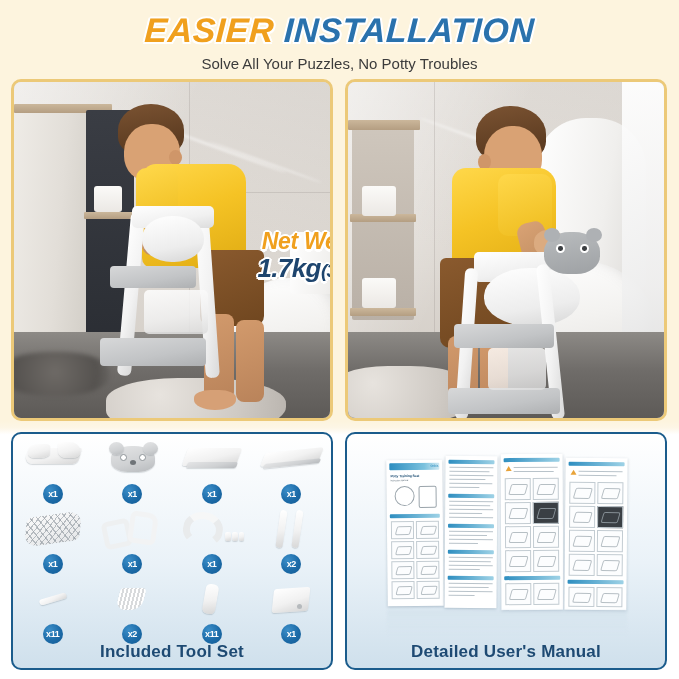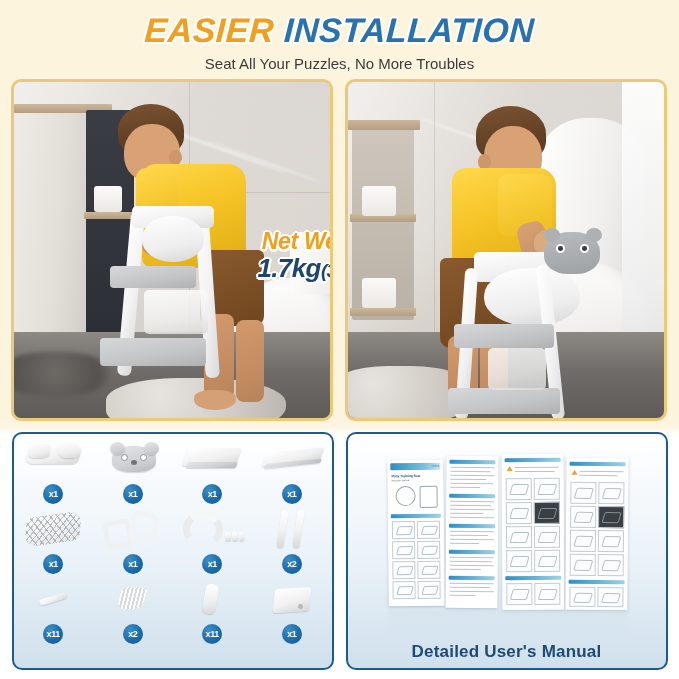--- a/index.html
+++ b/index.html
@@ -277,21 +277,20 @@
   }
   .nw-sub { font-size: 19px; }
 
   
   .bottom-row {
     position: absolute;
     left: 11px; top: 432px;
     width: 657px; height: 238px;
     display: flex;
     gap: 12px;
-    justify-content: center;
   }
   .bpanel {
     position: relative;
     width: 322px;
     height: 238px;
     border: 2px solid #1b5c8c;
     border-radius: 10px;
     background: linear-gradient(180deg, #ffffff 0%, #eaf2f8 55%, #cfe0ec 100%);
     overflow: hidden;
   }
@@ -428,21 +427,21 @@
 </head>
 <body>
 
 <div id="page">
 
   <div class="header">
     <div class="title">
       <span class="w1">EASIER</span>
       <span class="w2">INSTALLATION</span>
     </div>
-    <div class="subtitle">Seat All Your Puzzles, No More Troubles</div>
+    <div class="subtitle">Solve All Your Puzzles, No Potty Troubles</div>
   </div>
 
   <div class="photo-row">
 
     <div class="photo">
       <div class="scene">
         <div class="wall-marble"></div>
         <div class="marble-vein" style="left:200px;top:-10px;width:3px;height:150px;"></div>
         <div class="marble-vein" style="left:250px;top:20px;width:2px;height:120px;"></div>
         <div class="tile-line" style="left:175px;top:0;width:1px;height:260px;"></div>
@@ -654,20 +653,21 @@
           <div class="titem" style="width:52px;">
             <div class="tart" style="width:52px;">
               <div class="p p-white" style="left:8px;top:10px;width:36px;height:24px;border-radius:3px;transform:skewX(-10deg) rotate(-4deg);"></div>
               <div class="p" style="left:32px;top:26px;width:5px;height:5px;border-radius:50%;background:#b6babd;"></div>
             </div>
             <span class="badge">x1</span>
           </div>
         </div>
       </div>
 
+      <div class="bpanel-caption">Included Tool Set</div>
     </div>
 
     <div class="bpanel">
       <div class="manual-wrap">
 
         <div class="page" style="left:6px;top:8px;width:56px;height:146px;transform:rotate(-0.6deg);">
           <div class="pg-head"></div>
           <div class="cover-logo" style="right:4px;top:3.5px;">Orbis</div>
           <div class="cover-title" style="left:4px;top:14px;">Potty Training Seat</div>
           <div class="cover-sub" style="left:4px;top:19px;">Instruction Manual</div>

